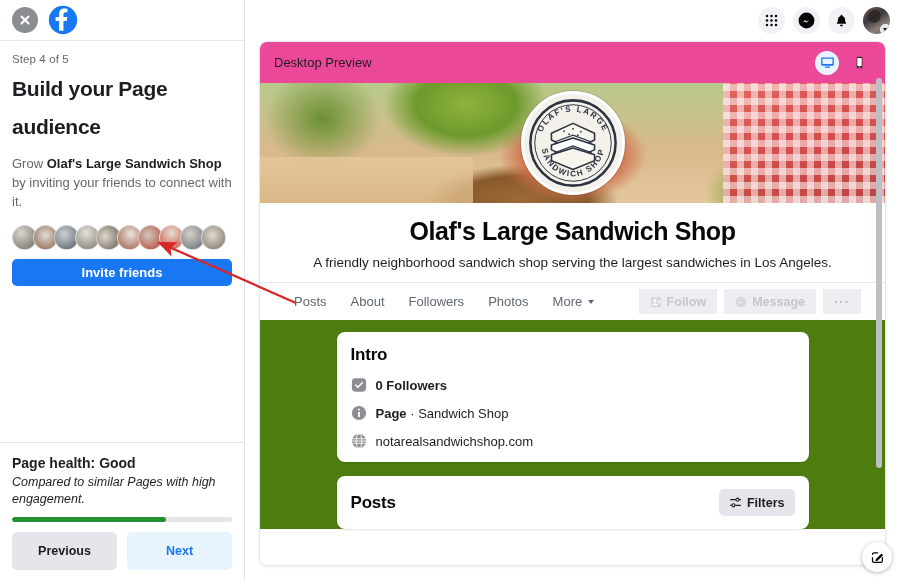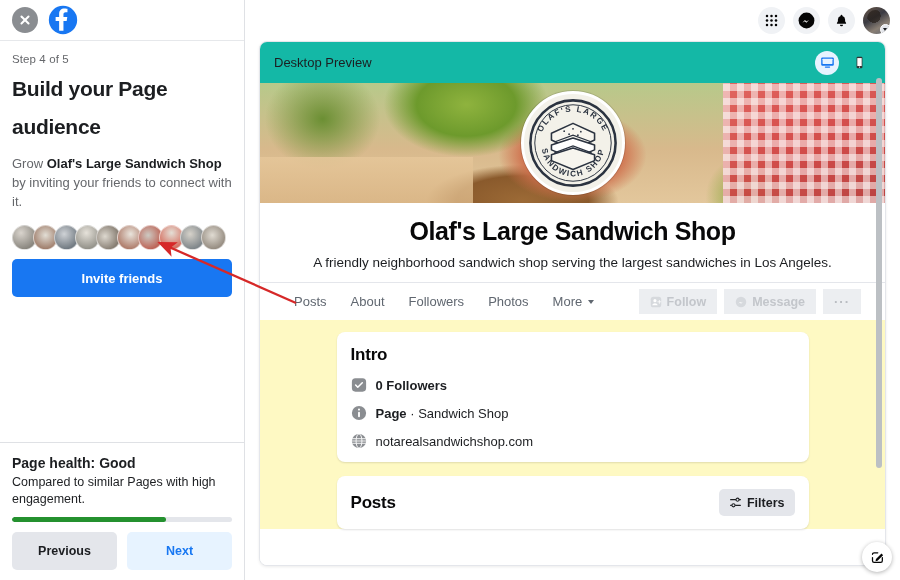--- a/index.html
+++ b/index.html
@@ -51,32 +51,32 @@
   .avatar-row { display:flex; margin: 14px 0 10px 0; height: 24px; align-items:center; }
   .avatar-row .av {
     width: 25px; height: 25px; border-radius: 50%;
     margin-right: -4px; flex: 0 0 auto;
     border: 1px solid rgba(255,255,255,0.6);
     background-size: cover;
     filter: blur(0.4px);
   }
 
   .invite-btn {
-    display:block; width: 100%; height: 38px; line-height: 27px;
+    display:block; width: 100%; height: 27px; line-height: 27px;
     background: #1877f2; color:#fff; border:none; border-radius: 5px;
     font-size: 13px; font-weight: 700; text-align:center; cursor:pointer;
     font-family: "Liberation Sans", sans-serif;
   }
 
   .lp-footer {
     border-top: 1px solid #dfe1e5;
     padding: 12px 12px 10px 12px;
   }
   .health-title { font-size: 14px; font-weight: 700; color:#1c1e21; margin-bottom: 3px; }
-  .health-sub { font-size: 12.5px; line-height: 17px; color:#1c1e21; }
+  .health-sub { font-size: 12.5px; line-height: 17px; color:#1c1e21;font-style:italic; }
   .progress-track {
     margin: 9px 0 10px 0; height: 5px; border-radius: 3px;
     background: #e4e6eb; overflow: hidden;
   }
   .progress-fill { height: 100%; background:#24912f; border-radius:3px; }
   .nav-btns { display:flex; gap: 10px; }
   .nav-btn {
     flex:1; height: 38px; border-radius:5px; border:none;
     font-size: 12.5px; font-weight: 700; cursor:pointer;
     font-family: "Liberation Sans", sans-serif;
@@ -121,21 +121,21 @@
   .preview-card {
     height: 100%; background:#ffffff;
     border:1px solid #e4e6eb; border-radius: 8px;
     box-shadow: 0 1px 3px rgba(0,0,0,0.08);
     overflow:hidden; display:flex; flex-direction:column;
     position:relative;
   }
   .preview-header {
     height: 41px; min-height:41px; display:flex; align-items:center;
     justify-content:space-between; padding: 0 14px;
-    background:#14b8a6;
+    background:#ec4899;
   }
   .preview-header .ptitle { font-size:13px; color:#1c1e21; }
   .device-toggles { display:flex; align-items:center; gap: 8px; }
   .device-btn {
     width:24px; height:24px; border-radius:50%;
     display:flex; align-items:center; justify-content:center; cursor:pointer;
   }
   .device-btn.active { background:#e7f3ff; }
 
   .preview-scroll { flex:1; overflow:hidden; position:relative; background:#ffffff; }
@@ -197,21 +197,21 @@
   .tab-actions { margin-left:auto; display:flex; align-items:center; gap: 7px; }
   .ghost-btn {
     background:#eceef1; color:#c3c6cb; border:none; border-radius:0;
     height: 25px; padding: 0 11px; font-size:12.5px; font-weight:700;
     display:flex; align-items:center; gap:5px; cursor:default;
     font-family:"Liberation Sans", sans-serif;
   }
   .ghost-btn.dots { padding: 0 11px; letter-spacing:1px; color:#b9bcc1; font-size:13px; }
 
   
-  .feed { background:#fef9c3; padding: 12px 14px 0 14px; flex:1; }
+  .feed { background:#4d7c0f; padding: 12px 14px 0 14px; flex:1; }
   .feed-inner { max-width: 472px; margin: 0 auto; }
   .card {
     background:#ffffff; border-radius: 8px;
     box-shadow: 0 1px 2px rgba(0,0,0,0.12);
     padding: 13px 14px;
   }
   .card-title { font-size: 17px; font-weight:700; color:#080809; letter-spacing:-0.2px; }
   .intro-rows { margin-top: 12px; display:flex; flex-direction:column; gap: 12px; justify-content: space-between; }
   .intro-row { display:flex; align-items:center; gap: 9px; }
   .intro-row .txt { font-size:13px; color:#1c1e21; }

